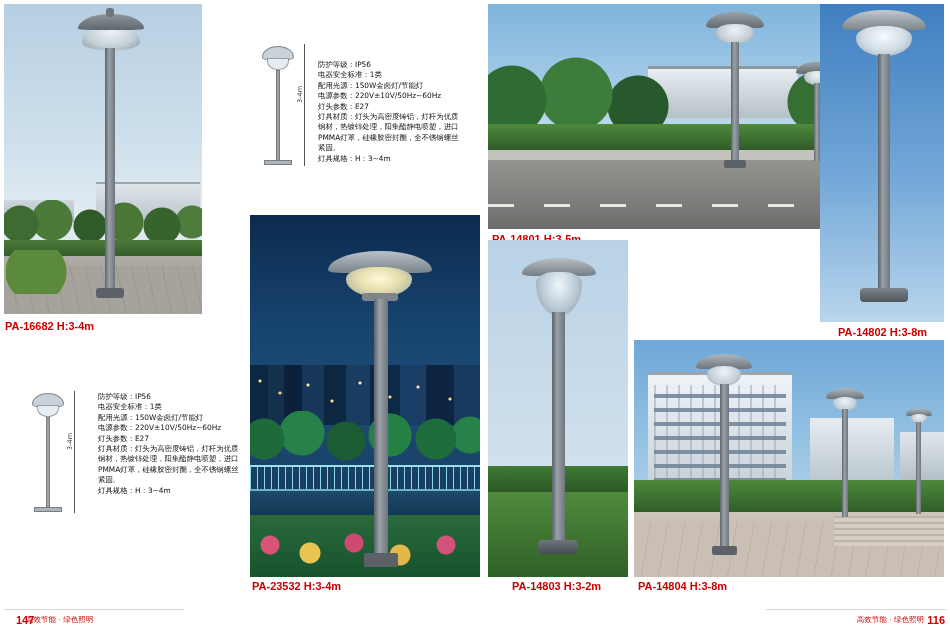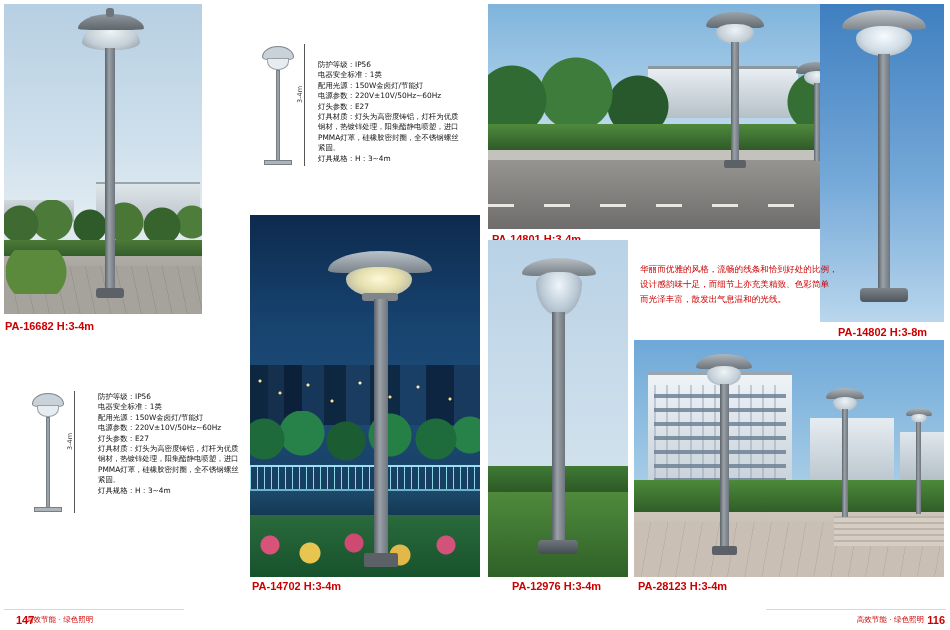--- a/index.html
+++ b/index.html
@@ -347,21 +347,21 @@
 
     <div style="position:absolute; left:78px; top:36px; width:104px; height:22px;
                 background:linear-gradient(#b9c2c8,#7b838a);
                 border-radius:50% 50% 14% 14%/88% 88% 12% 12%;"></div>
     <div class="lamp-head-outer" style="left:96px; top:52px; width:66px; height:30px; border-radius:46% 46% 52% 52%/40% 40% 60% 60%;
                 background:radial-gradient(ellipse at 50% 40%, #fff8d8 0%, #e5dfae 45%, #9aa0a2 100%);"></div>
     <div style="position:absolute; left:112px; top:78px; width:36px; height:8px; background:#7e868c; border-radius:3px;"></div>
     <div class="lamp-pole" style="left:124px; top:84px; width:14px; height:258px;"></div>
     <div class="lamp-base" style="left:114px; top:338px; width:34px; height:14px;"></div>
   </div>
-  <div class="caption" style="left:252px; top:580px;">PA-14702 H:3-4m</div>
+  <div class="caption" style="left:252px; top:580px;">PA-23532 H:3-4m</div>
 
   <div class="photo" id="ph3">
     <div class="sky"></div>
     <div class="bldg"></div>
     <div class="bldg-r"></div>
     <div class="trees"></div>
     <div class="hedge"></div>
     <div class="road"></div>
     <div class="kerb"></div>
     <div class="lane"></div>
@@ -378,54 +378,51 @@
                 border-radius:50% 50% 14% 14%/88% 88% 12% 12%;"></div>
     <div class="lamp-head-outer" style="left:316px; top:67px; width:26px; height:14px; border-radius:46% 46% 52% 52%/40% 40% 60% 60%;"></div>
     <div class="lamp-pole" style="left:326px; top:79px; width:6px; height:78px;"></div>
 
     <div style="position:absolute; left:388px; top:86px; width:28px; height:9px;
                 background:linear-gradient(#9aa3a9,#646b71);
                 border-radius:50% 50% 14% 14%/88% 88% 12% 12%;"></div>
     <div class="lamp-head-outer" style="left:394px; top:93px; width:18px; height:10px; border-radius:46% 46% 52% 52%/40% 40% 60% 60%;"></div>
     <div class="lamp-pole" style="left:400px; top:102px; width:5px; height:56px;"></div>
   </div>
-  <div class="caption" style="left:492px; top:233px;">PA-14801 H:3-4m</div>
+  <div class="caption" style="left:492px; top:233px;">PA-14801 H:3-5m</div>
 
   <div class="photo" id="ph4">
     <div class="sky"></div>
     <div style="position:absolute; left:22px; top:6px; width:84px; height:20px;
                 background:linear-gradient(#c1c9cf,#7d858b);
                 border-radius:50% 50% 14% 14%/88% 88% 12% 12%;"></div>
     <div class="lamp-head-outer" style="left:36px; top:22px; width:56px; height:30px; border-radius:46% 46% 52% 52%/40% 40% 60% 60%;
                 background:radial-gradient(ellipse at 50% 35%, #f6fbff 0%, #cfdbe4 55%, #93a0a9 100%);"></div>
     <div class="lamp-pole" style="left:58px; top:50px; width:12px; height:238px;"></div>
     <div class="lamp-base" style="left:40px; top:284px; width:48px; height:14px; border-radius:4px;
                 background:linear-gradient(#7c848a,#4f565c);"></div>
   </div>
   <div class="caption" style="left:838px; top:326px;">PA-14802 H:3-8m</div>
 
-  <div class="marketing" style="left:640px; top:262px; width:200px;">华丽而优雅的风格，流畅的线条和恰到好处的比例，
-设计感韵味十足，而细节上亦充美精致、色彩简单
-而光泽丰富，散发出气息温和的光线。</div>
 
   <div class="photo" id="ph5">
     <div class="sky"></div>
     <div class="hedge"></div>
     <div class="lawn"></div>
 
     <div style="position:absolute; left:34px; top:18px; width:74px; height:18px;
                 background:linear-gradient(#b6bfc5,#767e84);
                 border-radius:50% 50% 14% 14%/88% 88% 12% 12%;"></div>
     <div class="lamp-head-outer" style="left:48px; top:32px; width:46px; height:44px; border-radius:40% 40% 50% 50%/26% 26% 74% 74%;
                 background:radial-gradient(ellipse at 50% 30%, #f0f6fb 0%, #b9c8d4 55%, #7f8e99 100%);"></div>
     <div class="lamp-pole" style="left:64px; top:72px; width:13px; height:232px;"></div>
     <div class="lamp-base" style="left:50px; top:300px; width:40px; height:14px; border-radius:4px;
                 background:linear-gradient(#6e767c,#454c52);"></div>
   </div>
-  <div class="caption" style="left:512px; top:580px;">PA-12976 H:3-4m</div>
+  <div class="caption" style="left:512px; top:580px;">PA-14803 H:3-2m</div>
 
   <div class="photo" id="ph6">
     <div class="sky"></div>
     <div class="bldgA">
         <div class="rows"></div>
       </div>
     <div class="bldgB"></div>
     <div class="bldgC"></div>
     <div class="hedge"></div>
     <div class="plaza"></div>
@@ -444,21 +441,21 @@
                 border-radius:50% 50% 14% 14%/88% 88% 12% 12%;"></div>
     <div class="lamp-head-outer" style="left:199px; top:57px; width:24px; height:14px; border-radius:46% 46% 52% 52%/40% 40% 60% 60%;"></div>
     <div class="lamp-pole" style="left:208px; top:69px; width:6px; height:108px;"></div>
 
     <div style="position:absolute; left:272px; top:68px; width:26px; height:8px;
                 background:linear-gradient(#aeb7bd,#6d757b);
                 border-radius:50% 50% 14% 14%/88% 88% 12% 12%;"></div>
     <div class="lamp-head-outer" style="left:277px; top:74px; width:16px; height:9px; border-radius:46% 46% 52% 52%/40% 40% 60% 60%;"></div>
     <div class="lamp-pole" style="left:282px; top:82px; width:5px; height:92px;"></div>
   </div>
-  <div class="caption" style="left:638px; top:580px;">PA-28123 H:3-4m</div>
+  <div class="caption" style="left:638px; top:580px;">PA-14804 H:3-8m</div>
 
   <div class="footer-bar"></div>
   <div class="footer-rule" style="left:4px; width:180px;"></div>
   <div class="footer-rule" style="right:4px; width:180px;"></div>
   <div class="pg-num" style="left:16px;">147</div>
   <div class="pg-text" style="left:26px;">高效节能 · 绿色照明</div>
   <div class="pg-num" style="right:5px;">116</div>
   <div class="pg-text" style="right:26px;">高效节能 · 绿色照明</div>
 
 </div>

